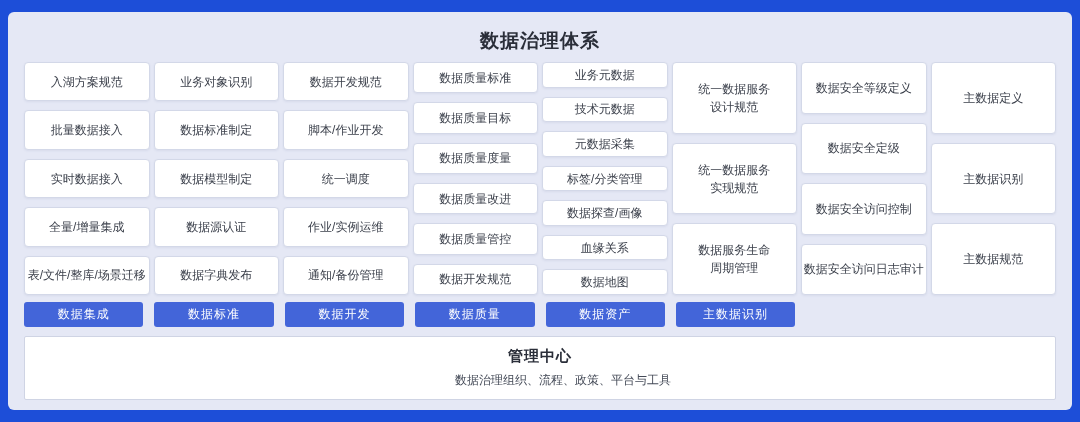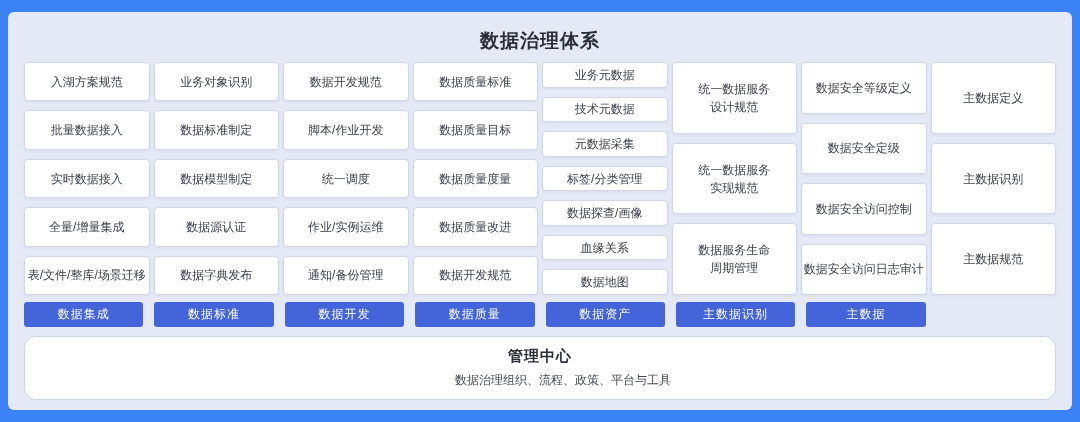--- a/index.html
+++ b/index.html
@@ -5,21 +5,21 @@
   html, body {
     margin: 0;
     padding: 0;
     background: #ffffff;
     font-family: "Liberation Sans", "DejaVu Sans", sans-serif;
   }
   .stage {
     position: relative;
     width: 1080px;
     height: 422px;
-    background: #3b82f6;
+    background: #1d4ed8;
     overflow: hidden;
   }
   .panel {
     position: absolute;
     left: 8px;
     top: 12px;
     right: 8px;
     bottom: 12px;
     background: #e5e8f5;
     border-radius: 6px;
@@ -89,21 +89,21 @@
     letter-spacing: 1px;
   }
   .management-box {
     position: absolute;
     left: 16px;
     right: 16px;
     top: 324px;
     height: 62px;
     background: #ffffff;
     border: 1px solid #cfd4e4;
-    border-radius: 12px;
+    border-radius: 2px;
     display: flex;
     flex-direction: column;
     align-items: center;
     justify-content: center;
     gap: 6px;
   }
   .management-title {
     font-size: 15px;
     font-weight: bold;
     color: #2a2e39;
@@ -142,20 +142,21 @@
           <div class="capability-box">脚本/作业开发</div>
           <div class="capability-box">统一调度</div>
           <div class="capability-box">作业/实例运维</div>
           <div class="capability-box">通知/备份管理</div>
         </div>
         <div class="pillar-column">
           <div class="capability-box">数据质量标准</div>
           <div class="capability-box">数据质量目标</div>
           <div class="capability-box">数据质量度量</div>
           <div class="capability-box">数据质量改进</div>
+          <div class="capability-box">数据质量管控</div>
           <div class="capability-box">数据开发规范</div>
         </div>
         <div class="pillar-column">
           <div class="capability-box">业务元数据</div>
           <div class="capability-box">技术元数据</div>
           <div class="capability-box">元数据采集</div>
           <div class="capability-box">标签/分类管理</div>
           <div class="capability-box">数据探查/画像</div>
           <div class="capability-box">血缘关系</div>
           <div class="capability-box">数据地图</div>
@@ -181,21 +182,20 @@
         </div>
       </div>
 
     <div class="footers-grid" id="footers-grid">
         <div class="category-bar">数据集成</div>
         <div class="category-bar">数据标准</div>
         <div class="category-bar">数据开发</div>
         <div class="category-bar">数据质量</div>
         <div class="category-bar">数据资产</div>
         <div class="category-bar">主数据识别</div>
-        <div class="category-bar">主数据</div>
       </div>
 
     <div class="management-box">
       <div class="management-title">管理中心</div>
       <div class="management-subtitle">数据治理组织、流程、政策、平台与工具</div>
     </div>
   </div>
 </div>
 
 </body></html>

